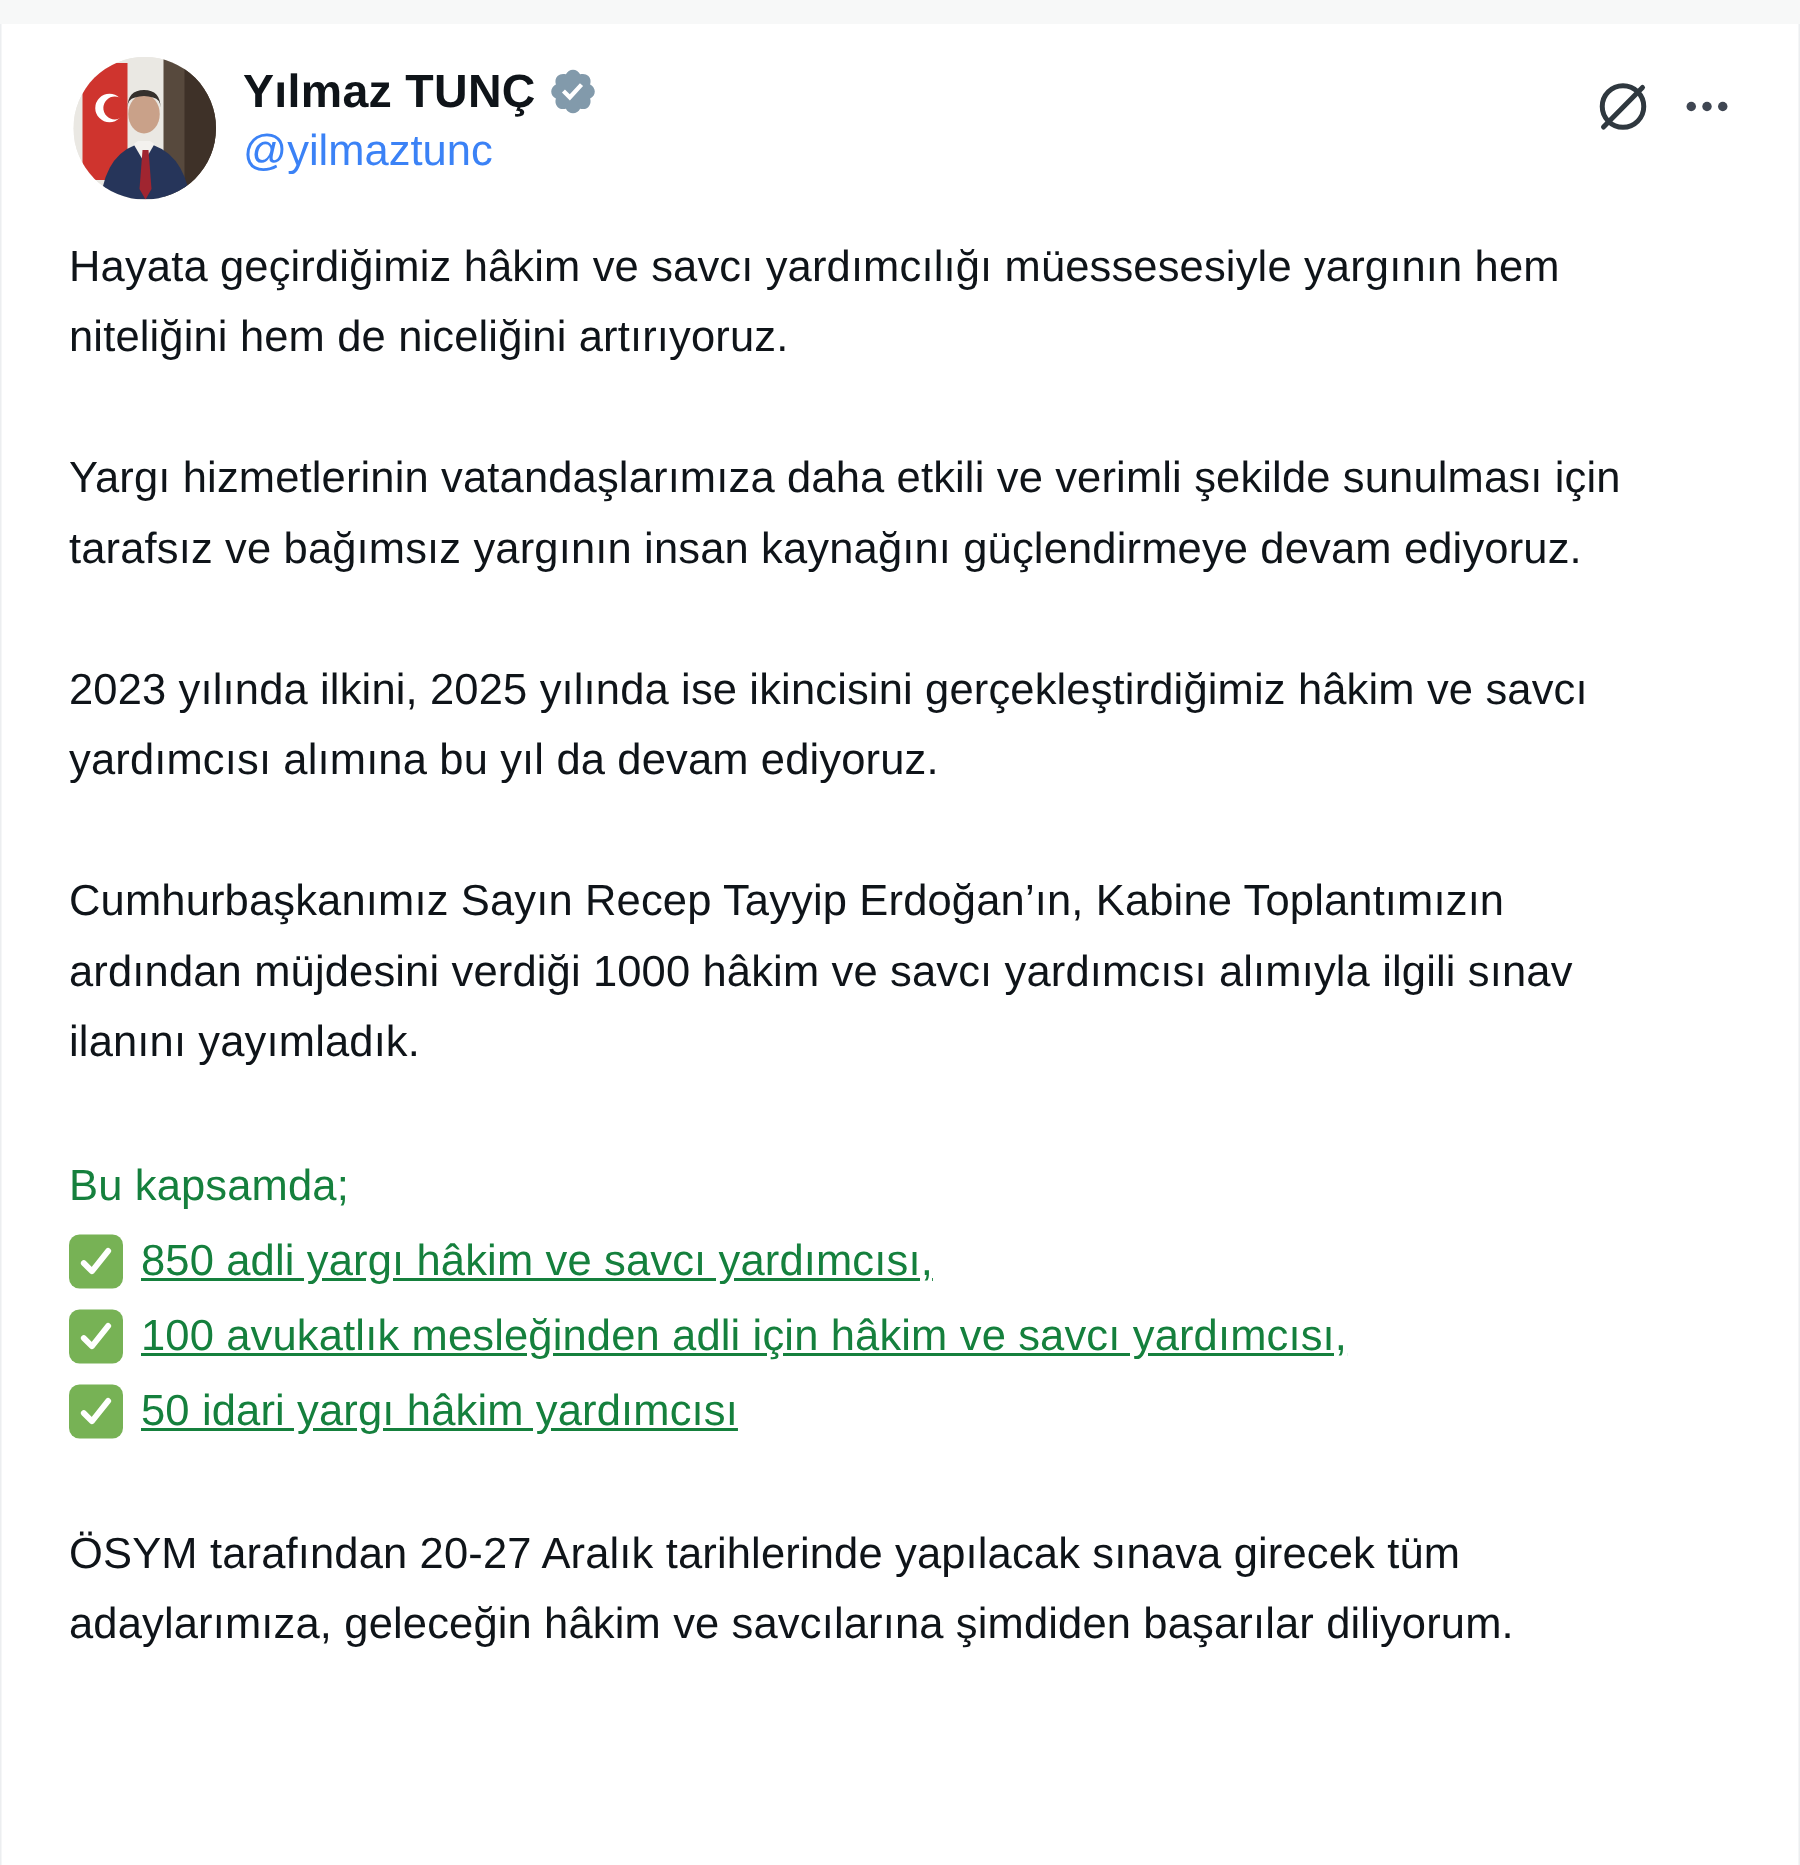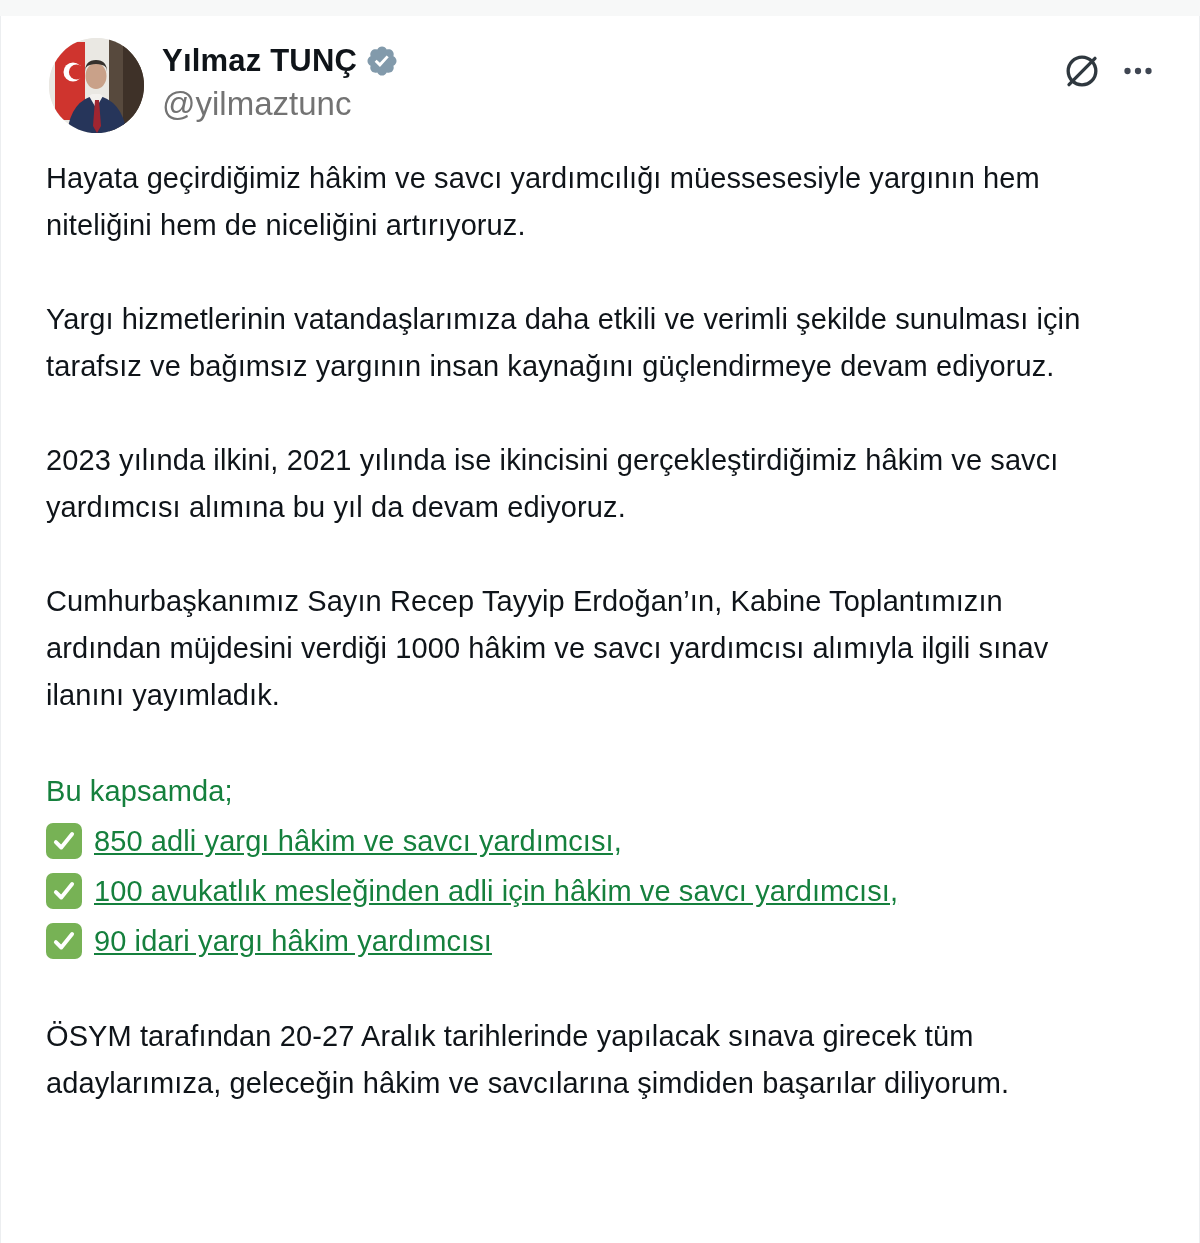--- a/index.html
+++ b/index.html
@@ -53,22 +53,22 @@
   }
   .badge {
     width: 34px;
     height: 34px;
     display: inline-block;
     cursor: pointer;
   }
   .badge svg { display: block; width: 100%; height: 100%; }
   .handle {
     margin-top: 6px;
-    font-size: 33px;
-    color: #737373;
+    font-size: 29px;
+    color: #3b82f6;
     cursor: pointer;
   }
 
   .actions {
     display: flex;
     align-items: center;
     gap: 14px;
     padding-top: 12px;
   }
   .icon-btn {
@@ -170,21 +170,21 @@
           <circle cx="19" cy="12" r="2.1" fill="#3f4652"></circle>
         </svg>
       </span>
     </div>
   </div>
 
   <div class="tweet-body">
 
     <p class="para">Hayata geçirdiğimiz hâkim ve savcı yardımcılığı müessesesiyle yargının hem niteliğini hem de niceliğini artırıyoruz.</p>
     <p class="para">Yargı hizmetlerinin vatandaşlarımıza daha etkili ve verimli şekilde sunulması için tarafsız ve bağımsız yargının insan kaynağını güçlendirmeye devam ediyoruz.</p>
-    <p class="para">2023 yılında ilkini, 2021 yılında ise ikincisini gerçekleştirdiğimiz hâkim ve savcı yardımcısı alımına bu yıl da devam ediyoruz.</p>
+    <p class="para">2023 yılında ilkini, 2025 yılında ise ikincisini gerçekleştirdiğimiz hâkim ve savcı yardımcısı alımına bu yıl da devam ediyoruz.</p>
     <p class="para">Cumhurbaşkanımız Sayın Recep Tayyip Erdoğan’ın, Kabine Toplantımızın ardından müjdesini verdiği 1000 hâkim ve savcı yardımcısı alımıyla ilgili sınav ilanını yayımladık.</p>
 
     <div class="para kapsamda">
       <div class="line">Bu kapsamda;</div>
 
       <div class="line check-line">
         <span class="check-emoji">
           <svg width="26" height="26" viewBox="0 0 24 24">
             <polyline points="4.5,13 9.5,18 19.5,5.5" fill="none" stroke="#ffffff" stroke-width="3.6" stroke-linecap="round" stroke-linejoin="round"></polyline>
           </svg>
@@ -200,20 +200,20 @@
         </span>
         <span>100 avukatlık mesleğinden adli için hâkim ve savcı yardımcısı,</span>
       </div>
 
       <div class="line check-line">
         <span class="check-emoji">
           <svg width="26" height="26" viewBox="0 0 24 24">
             <polyline points="4.5,13 9.5,18 19.5,5.5" fill="none" stroke="#ffffff" stroke-width="3.6" stroke-linecap="round" stroke-linejoin="round"></polyline>
           </svg>
         </span>
-        <span>90 idari yargı hâkim yardımcısı</span>
+        <span>50 idari yargı hâkim yardımcısı</span>
       </div>
 
     </div>
 
     <p class="para">ÖSYM tarafından 20-27 Aralık tarihlerinde yapılacak sınava girecek tüm adaylarımıza, geleceğin hâkim ve savcılarına şimdiden başarılar diliyorum.</p>
   </div>
 </div>
 
 </body></html>

